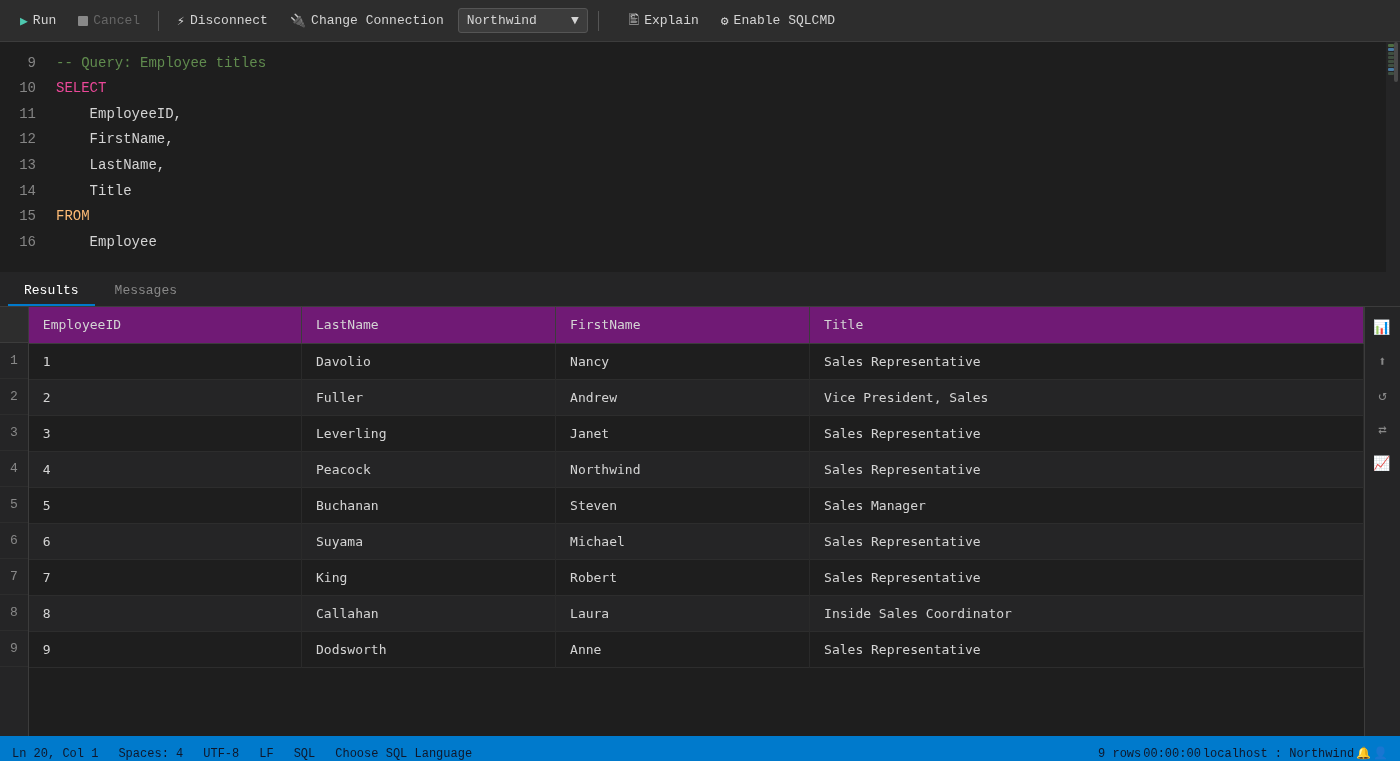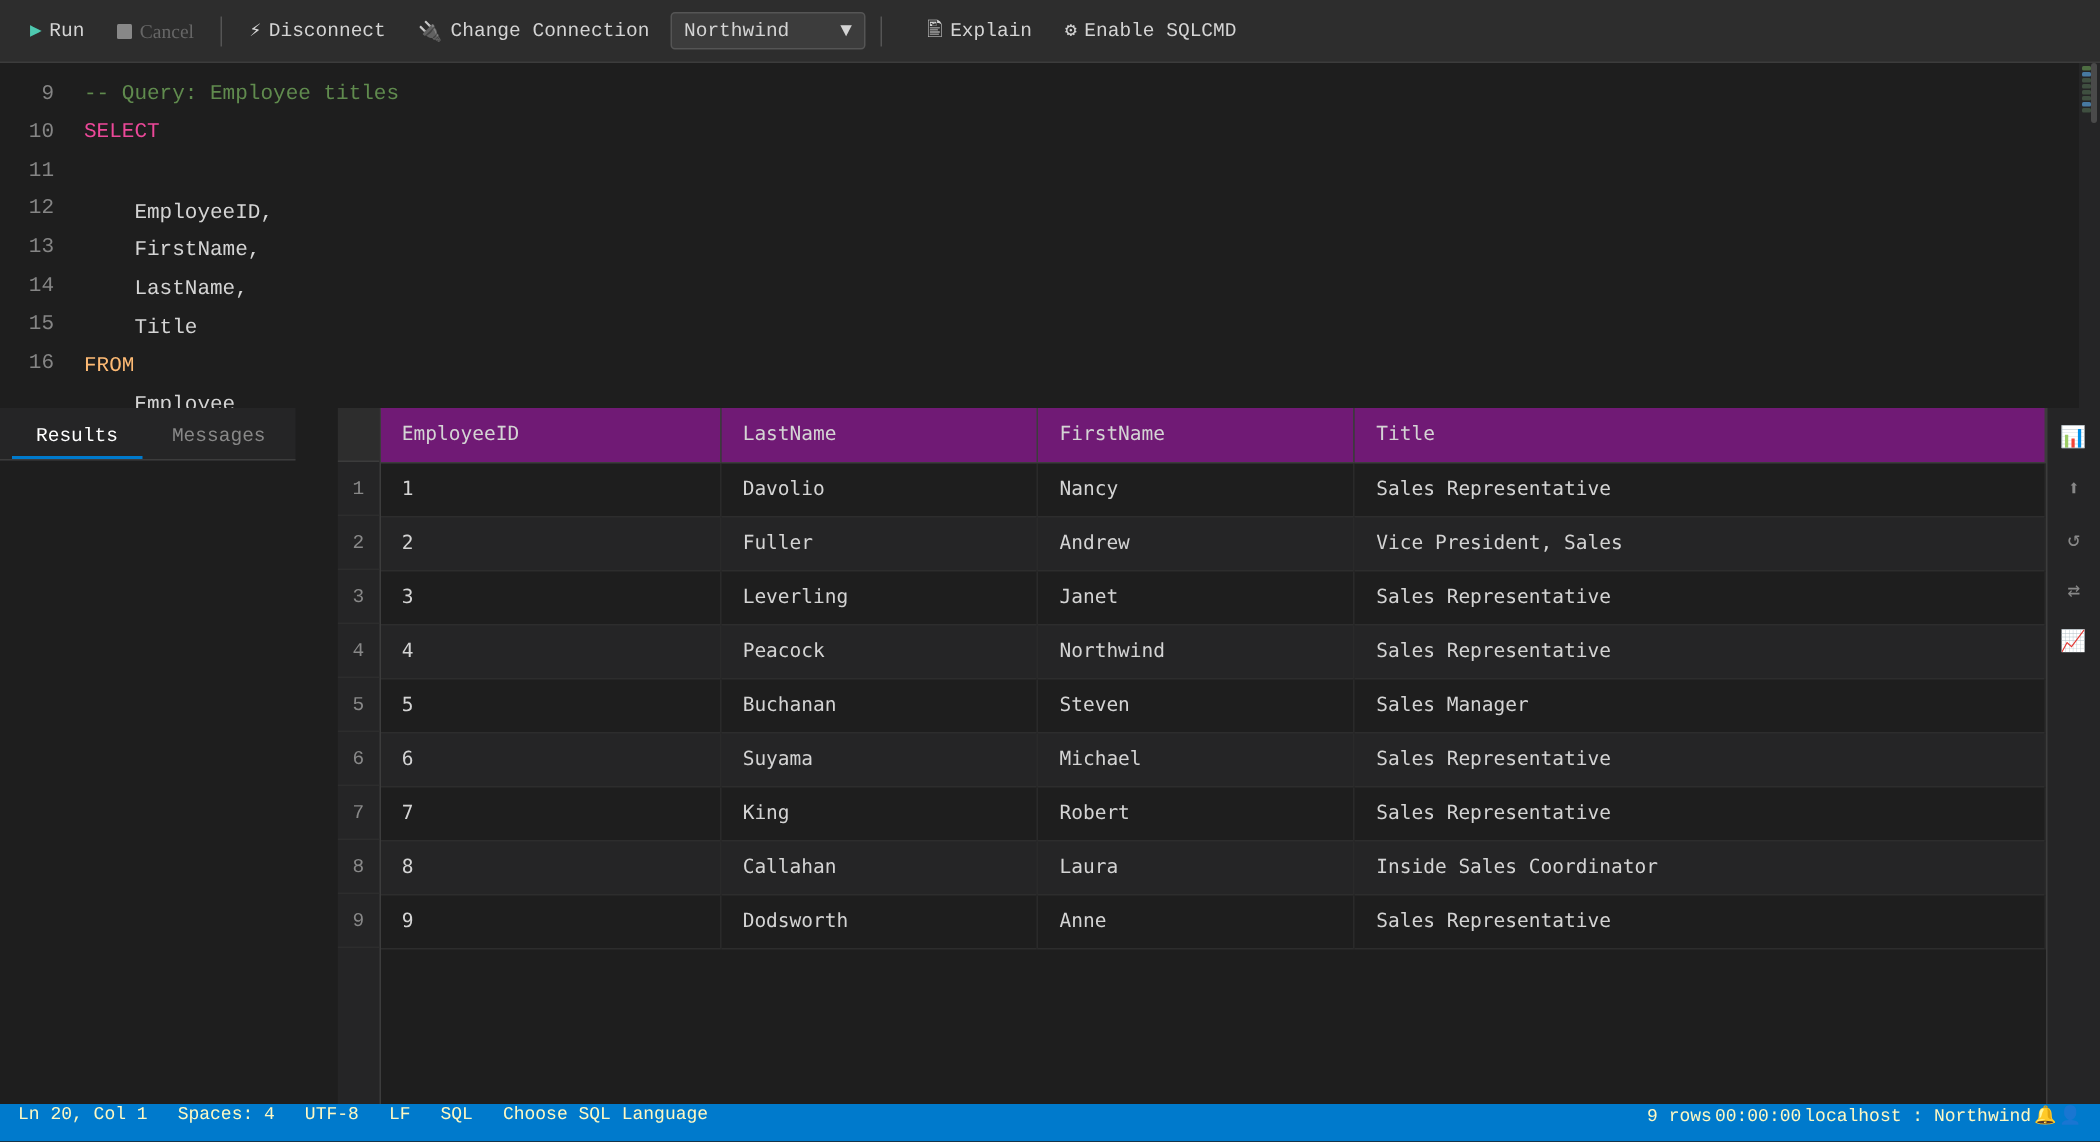--- a/index.html
+++ b/index.html
@@ -32,21 +32,21 @@
       gap: 5px;
       background: transparent;
       border: none;
       color: #d4d4d4;
       cursor: pointer;
       padding: 4px 8px;
       border-radius: 3px;
       font-size: 13px;
       font-family: inherit;
     }
-    .toolbar-btn.disabled { color: #666; cursor: default; font-family: Liberation Serif, serif; }
+    .toolbar-btn.disabled { color: #666; cursor: default; }
     .toolbar-separator { width: 1px; height: 20px; background: #555; margin: 0 4px; }
     
     .db-dropdown {
       display: flex;
       align-items: center;
       background: #3c3c3c;
       border: 1px solid #555;
       border-radius: 3px;
       padding: 4px 8px;
       color: #d4d4d4;
@@ -101,22 +101,22 @@
       height: 25.6px;
       display: flex;
       align-items: center;
       white-space: pre;
     }
 
     
     #results-section {
       flex: 1;
       display: flex;
-      overflow: hidden;
-      gap: 28px;
+      flex-direction: column;
+      overflow: hidden;
     }
     .results-tabs {
       display: flex;
       background: #252526;
       border-bottom: 1px solid #3c3c3c;
       height: 35px;
       align-items: flex-end;
       padding: 0 0 0 8px;
       flex-shrink: 0;
     }
@@ -222,25 +222,25 @@
       cursor: pointer;
       border-radius: 3px;
       font-size: 14px;
     }
 
     
     #statusbar {
       background: #007acc;
       height: 25px;
       display: flex;
-      align-items: flex-start;
+      align-items: flex-end;
       padding: 0 12px;
       gap: 20px;
       font-size: 12px;
-      color: #fef9c3;
+      color: #0f172a;
       flex-shrink: 0;
     }
     .status-item {
       white-space: nowrap;
       display: flex;
       align-items: center;
       gap: 4px;
     }
     .status-right {
       margin-left: auto;
@@ -294,21 +294,21 @@
       <div>11</div>
       <div>12</div>
       <div>13</div>
       <div>14</div>
       <div>15</div>
       <div>16</div>
     </div>
   <div class="code-area" id="code-area">
       <div class="code-line" style="color: rgb(96, 139, 78);">-- Query: Employee titles</div>
       <div class="code-line" style="color: #ec4899;">SELECT</div>
-      <div class="code-line" style="color: rgb(212, 212, 212); margin-top: 28px;">    EmployeeID,</div>
+      <div class="code-line" style="color: rgb(212, 212, 212);">    EmployeeID,</div>
       <div class="code-line" style="color: rgb(212, 212, 212);">    FirstName,</div>
       <div class="code-line" style="color: rgb(212, 212, 212);">    LastName,</div>
       <div class="code-line" style="color: rgb(212, 212, 212);">    Title</div>
       <div class="code-line" style="color: #fdba74;">FROM</div>
       <div class="code-line" style="color: rgb(212, 212, 212);">    Employee</div>
     </div>
   <div style="display:flex;flex-direction:column;width:14px;background:#252526;">
     <div style="height:100%;position:relative;">
       <div style="position:absolute;right:2px;top:0;width:4px;height:40px;background:#4a4a4a;border-radius:2px;"></div>
 

